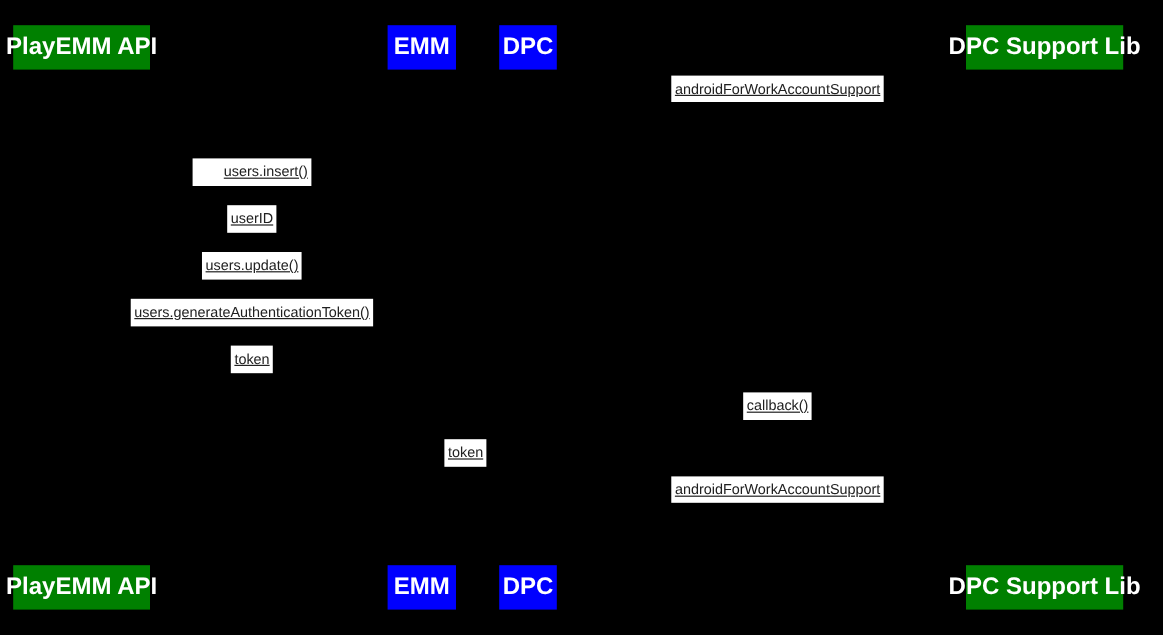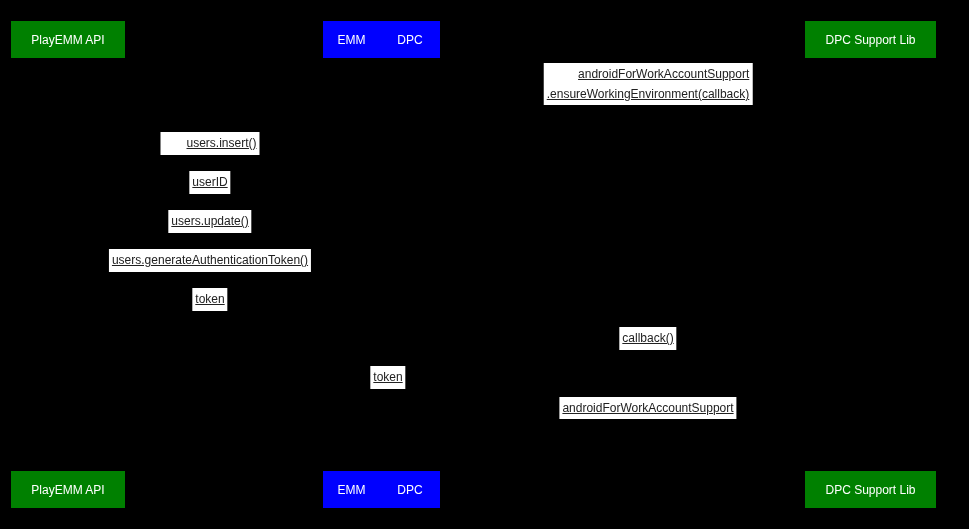--- a/index.html
+++ b/index.html
@@ -15,30 +15,31 @@
     overflow: hidden;
     font-family: "Liberation Sans", "DejaVu Sans", sans-serif;
   }
   .actor {
     position: absolute;
     height: 37px;
     display: flex;
     align-items: center;
     justify-content: center;
     color: var(--actor-fg, #fff);
-    font-size: 12px;
+    font-size: 20px;
     white-space: nowrap;
+    font-weight: bold;
   }
   .actor.green { background: var(--green, #008000); }
   .actor.blue  { background: var(--blue, #0000ff); }
   .actor-row-top    .actor { top: 21px; }
   .actor-row-bottom .actor { top: 471px; }
   .pos-playemm { left: 11px;  width: 114px; }
   .pos-emm     { left: 323px; width: 57px; }
-  .pos-dpc     { left: 380px; width: 60px; }
+  .pos-dpc     { left: 416px; width: 48px; }
   .pos-dpclib  { left: 805px; width: 131px; }
   .msg {
     position: absolute;
     transform: translateX(-50%);
     background: var(--label-bg, #fff);
     color: var(--label-fg, #212121);
     font-size: 12px;
     text-align: right;
     padding: 1px 3px;
     text-decoration: underline;
@@ -58,21 +59,20 @@
     <div class="actor green pos-playemm">PlayEMM API</div>
     <div class="actor blue pos-emm">EMM</div>
     <div class="actor blue pos-dpc">DPC</div>
     <div class="actor green pos-dpclib">DPC Support Lib</div>
   </div>
 
   <div>
 
     <div class="msg" style="left:648px; top:63px;">
       <div class="msg-line">androidForWorkAccountSupport</div>
-      <div class="msg-line">.ensureWorkingEnvironment(callback)</div>
     </div>
 
     <div class="msg single" style="left:210px; top:132px;padding-left:26px;">
       <div class="msg-line">users.insert()</div>
     </div>
 
     <div class="msg single" style="left:210px; top:171px;">
       <div class="msg-line">userID</div>
     </div>
 

